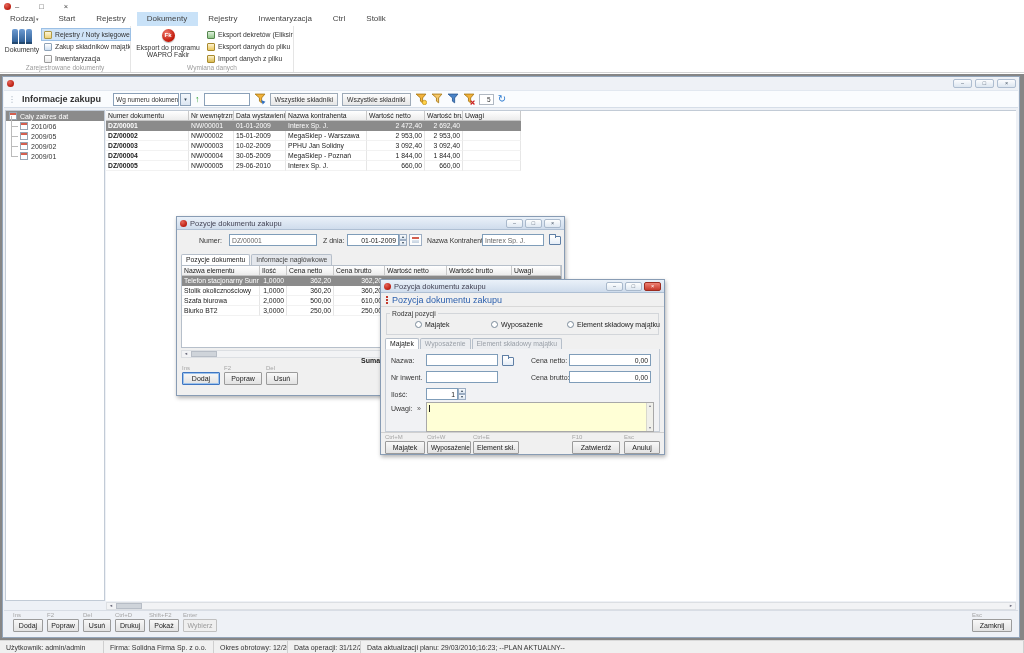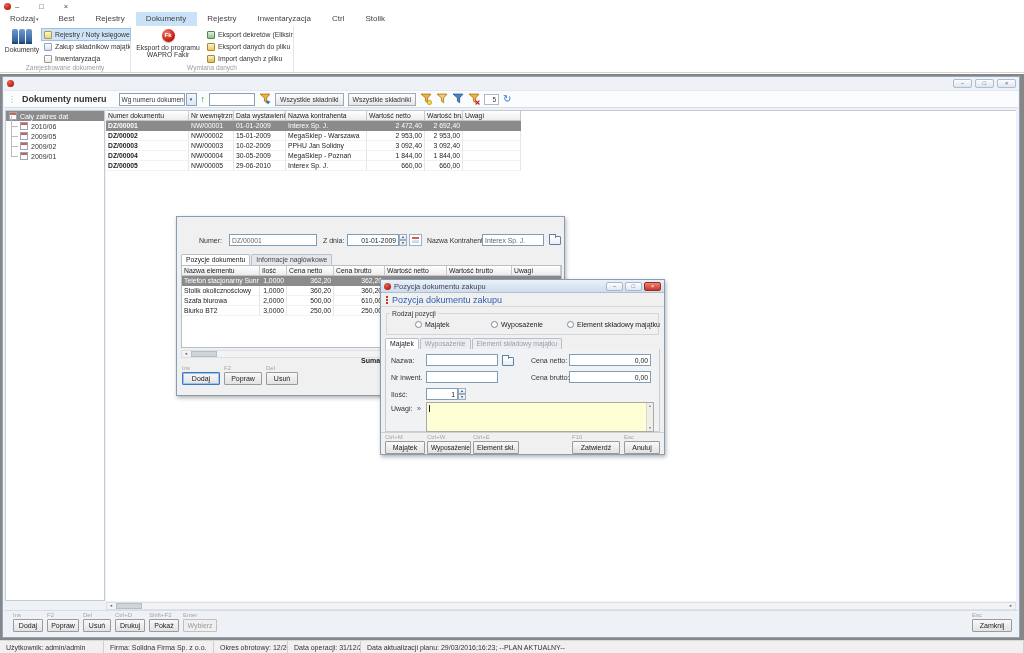--- a/index.html
+++ b/index.html
@@ -190,21 +190,21 @@
     <span>×</span>
   </span>
 </div>
 
 <div class="menubar">
 
 <div class="menu-item">
       <span>Rodzaj</span><span class="caret">▾</span>
     </div>
     <div class="menu-item">
-      <span>Best</span><span class="caret"></span>
+      <span>Start</span><span class="caret"></span>
     </div>
     <div class="menu-item">
       <span>Rejestry</span><span class="caret"></span>
     </div>
     <div class="menu-item active">
       <span>Dokumenty</span><span class="caret"></span>
     </div>
     <div class="menu-item">
       <span>Rejestry</span><span class="caret"></span>
     </div>
@@ -275,21 +275,21 @@
     <div class="doc-topbar">
       <span class="doc-icon"></span>
       <span class="doc-controls">
         <span class="doc-ctrl">–</span>
         <span class="doc-ctrl">□</span>
         <span class="doc-ctrl">×</span>
       </span>
     </div>
     <div class="doc-toolbar">
       <span class="grip">⋮</span>
-      <span class="doc-title">Dokumenty numeru</span>
+      <span class="doc-title">Informacje zakupu</span>
       <span class="combo">
         <span class="combo-text">Wg numeru dokumentu</span>
         <span class="combo-btn">▾</span>
       </span>
       <span class="sort-icon">↑</span>
       <input class="tb-input" value="" style="">
       <span class="funnel">
         <svg width="12" height="12" viewBox="0 0 11 11">
             <path d="M1 1h9L7 4.5V9L5 7.5V4.5Z" fill="#f3b23a" stroke="#a97a17" stroke-width="0.8"></path>
             <path d="M6.5 6.5 L10.5 8 L8 10.5 Z" fill="#2f6fc0"></path>
@@ -444,20 +444,29 @@
         </div>
       <div class="btn-col close-col">
         <span class="hint">Esc</span>
         <span class="push-btn">Zamknij</span>
       </div>
     </div>
   </div>
 </div>
 
 <div class="dialog" id="dlg-pozycje">
+  <div class="dlg-titlebar">
+    <span class="dlg-icon"></span>
+    <span class="dlg-title">Pozycje dokumentu zakupu</span>
+    <span class="dlg-controls">
+      <span class="dlg-ctrl">–</span>
+      <span class="dlg-ctrl">□</span>
+      <span class="dlg-ctrl">×</span>
+    </span>
+  </div>
   <div id="d1-fields">
     <span class="lbl" style="left:22px;top:7px;">Numer:</span>
     <input class="text-input" style="position: absolute; left: 52px; top: 4px; width: 88px;" value="DZ/00001">
     <span class="lbl" style="left:146px;top:7px;">Z dnia:</span>
     <input class="text-input num-input" style="position: absolute; left: 170px; top: 4px; width: 52px;" value="01-01-2009">
     <span class="spin" style="left:222px;top:4px;">
         <i>▲</i>
         <i>▼</i>
       </span>
     <span class="cal-btn" style="left:232px;top:4px;"></span>

